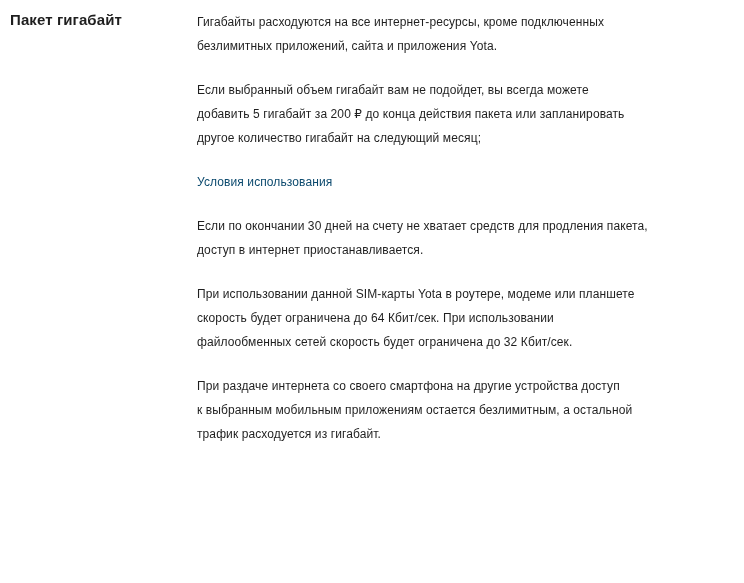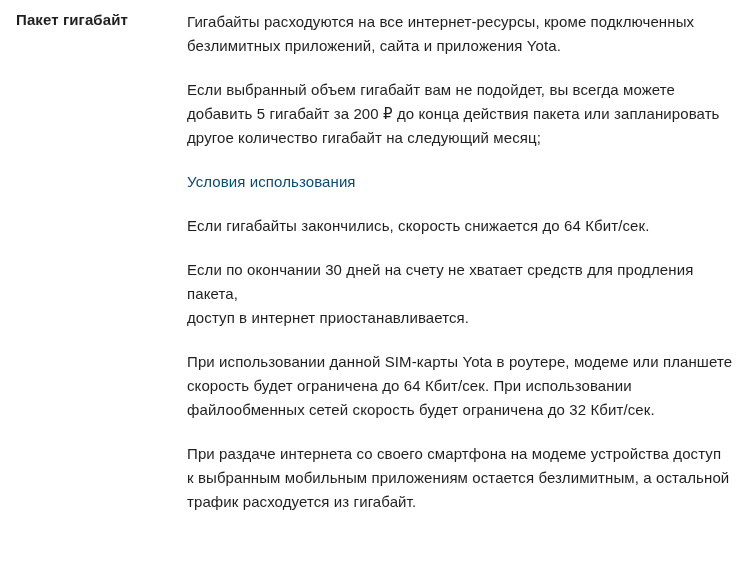--- a/index.html
+++ b/index.html
@@ -20,38 +20,37 @@
     align-items: flex-start;
     padding-top: 10px;
     box-sizing: border-box;
     width: 744px;
   }
   .label-col {
     width: 181px;
     box-sizing: border-box;
     padding-left: 10px;
     flex: 0 0 181px;
-    margin-left: 6px;
   }
   .row-label {
     font-size: 15px;
     line-height: 20px;
     font-weight: 700;
     color: #1f1f1f;
     letter-spacing: 0.1px;
   }
   .text-col {
     flex: 1 1 auto;
     max-width: 563px;
     box-sizing: border-box;
     padding-right: 6px;
   }
   .para {
-    margin: 0 0 20px 0;
-    font-size: 15px;
+    margin: 0 0 20px 16px;
+    font-size: 12px;
     line-height: 24px;
     color: #1f1f1f;
     white-space: pre-line;
     letter-spacing: 0.1px;
   }
   .para.subheading {
     color: #0c4a6e;
   }
 </style>
 </head>
@@ -61,23 +60,22 @@
   <div class="label-col">
     <div class="row-label">Пакет гигабайт</div>
   </div>
   <div class="text-col">
     <p class="para">Гигабайты расходуются на все интернет-ресурсы, кроме подключенных
 безлимитных приложений, сайта и приложения Yota.</p>
     <p class="para">Если выбранный объем гигабайт вам не подойдет, вы всегда можете
 добавить 5 гигабайт за 200 ₽ до конца действия пакета или запланировать
 другое количество гигабайт на следующий месяц;</p>
     <p class="para subheading">Условия использования</p>
-    <p class="para">Если гигабайты закончились, скорость снижается до 64 Кбит/сек.</p>
     <p class="para">Если по окончании 30 дней на счету не хватает средств для продления пакета,
 доступ в интернет приостанавливается.</p>
     <p class="para">При использовании данной SIM-карты Yota в роутере, модеме или планшете
 скорость будет ограничена до 64 Кбит/сек. При использовании
 файлообменных сетей скорость будет ограничена до 32 Кбит/сек.</p>
-    <p class="para">При раздаче интернета со своего смартфона на модеме устройства доступ
+    <p class="para">При раздаче интернета со своего смартфона на другие устройства доступ
 к выбранным мобильным приложениям остается безлимитным, а остальной
 трафик расходуется из гигабайт.</p>
   </div>
 </div>
 
 </body></html>

